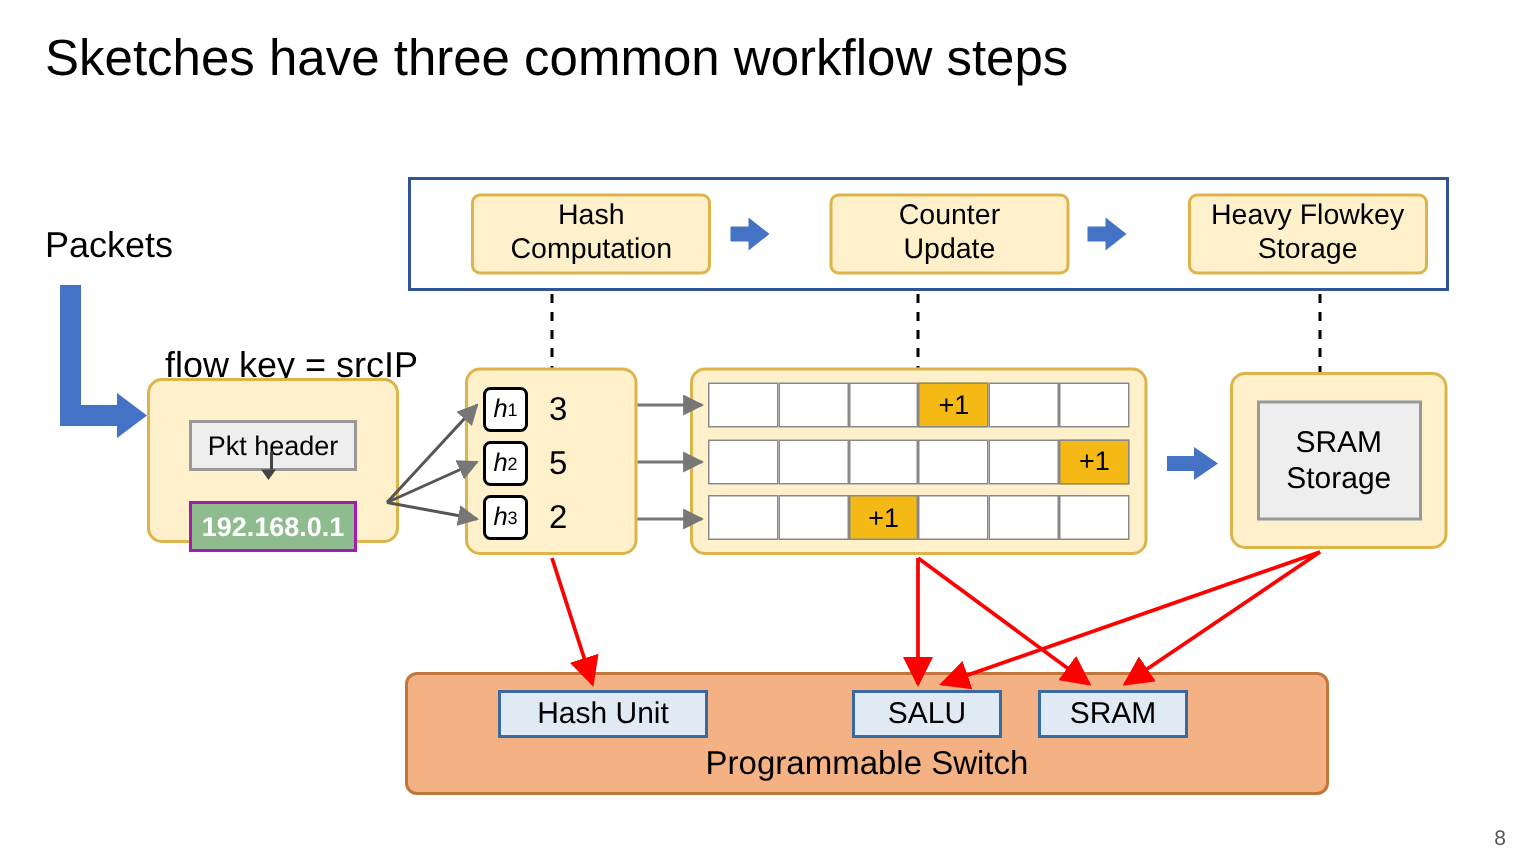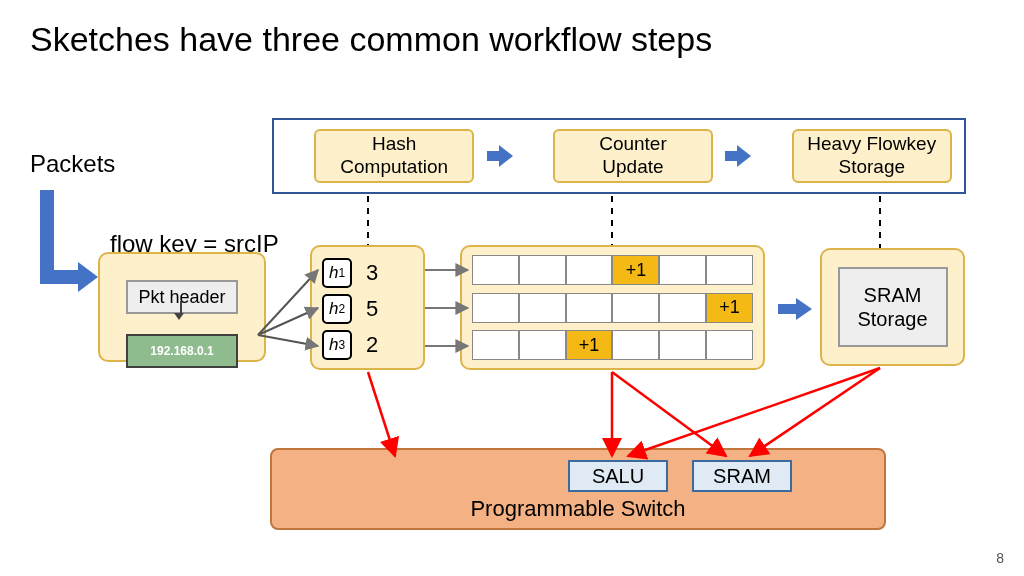--- a/index.html
+++ b/index.html
@@ -137,25 +137,25 @@
     height: 34px;
     background: #eee;
     border: 2px solid #999;
     display:flex;align-items:center;justify-content:center;
     font-size:18px;
   }
   .pkt .ip {
     margin-top: 20px;
     height: 34px;
     background: #8fbc8f;
-    border: 2px solid #404040;
+    border: 2px solid #a21caf;
     color:#fff;
     font-weight:bold;
     display:flex;align-items:center;justify-content:center;
-    font-size:12px;
+    font-size:18px;
   }
   .pkt-small-arrow {
     position:absolute;
     top: 47px;
     left: 78px;
   }
   .pkt-small-arrow::before{
     content:"";display:block;width:2px;height:12px;background:#444;margin:0 auto;
   }
   .pkt-small-arrow::after{
@@ -360,20 +360,21 @@
   </div>
 </div>
 
 <div class="r-arrow"></div>
 <div class="ybox sramwrap">
   <div class="sram" style="white-space:pre-line">SRAM
 Storage</div>
 </div>
 
 <div class="switch">
+  <div class="unit u-hash">Hash Unit</div>
   <div class="unit u-salu">SALU</div>
   <div class="unit u-sram">SRAM</div>
   <div class="title">Programmable Switch</div>
 </div>
 
 <div class="pagenum">8</div>
 
 <svg class="overlay">
   <defs>
     <marker id="ah-gray" viewBox="0 0 10 10" refX="9" refY="5" markerWidth="7" markerHeight="7" orient="auto">

